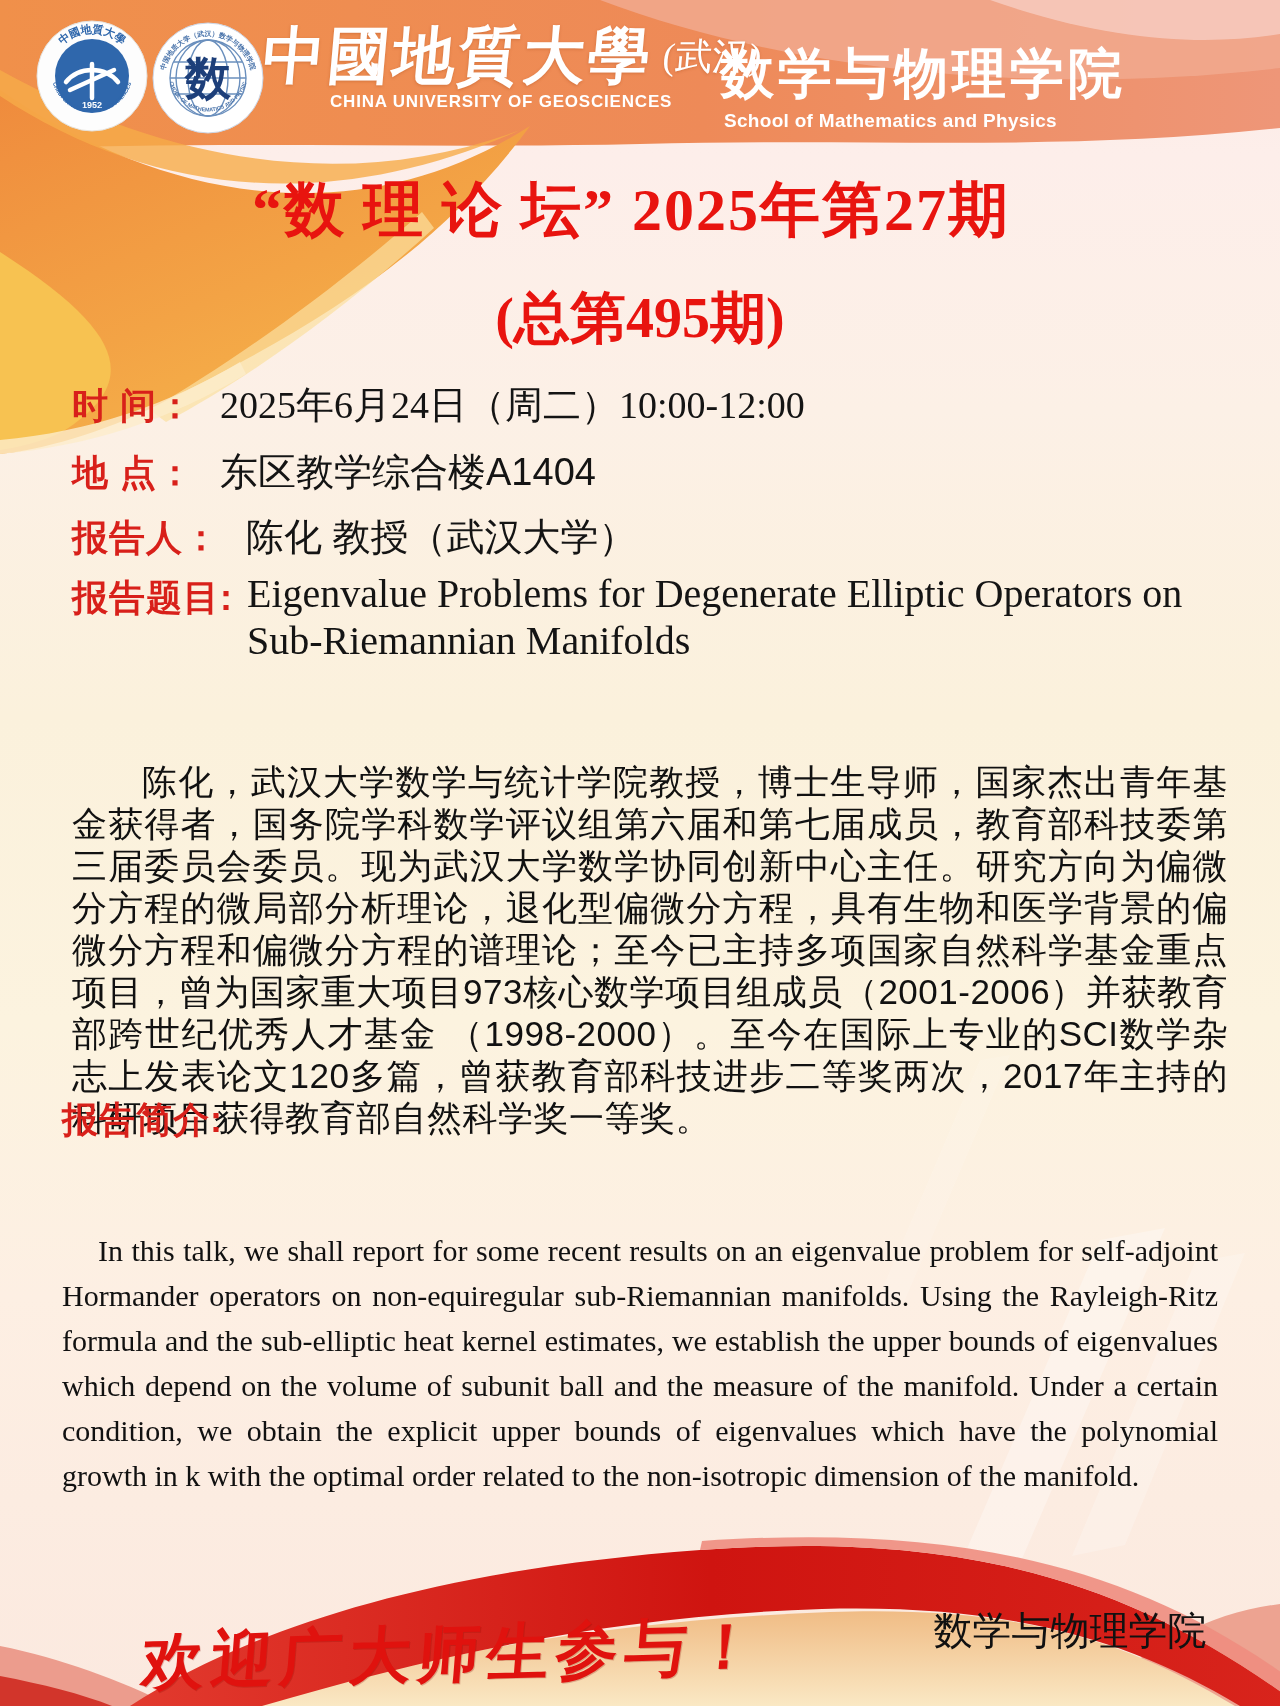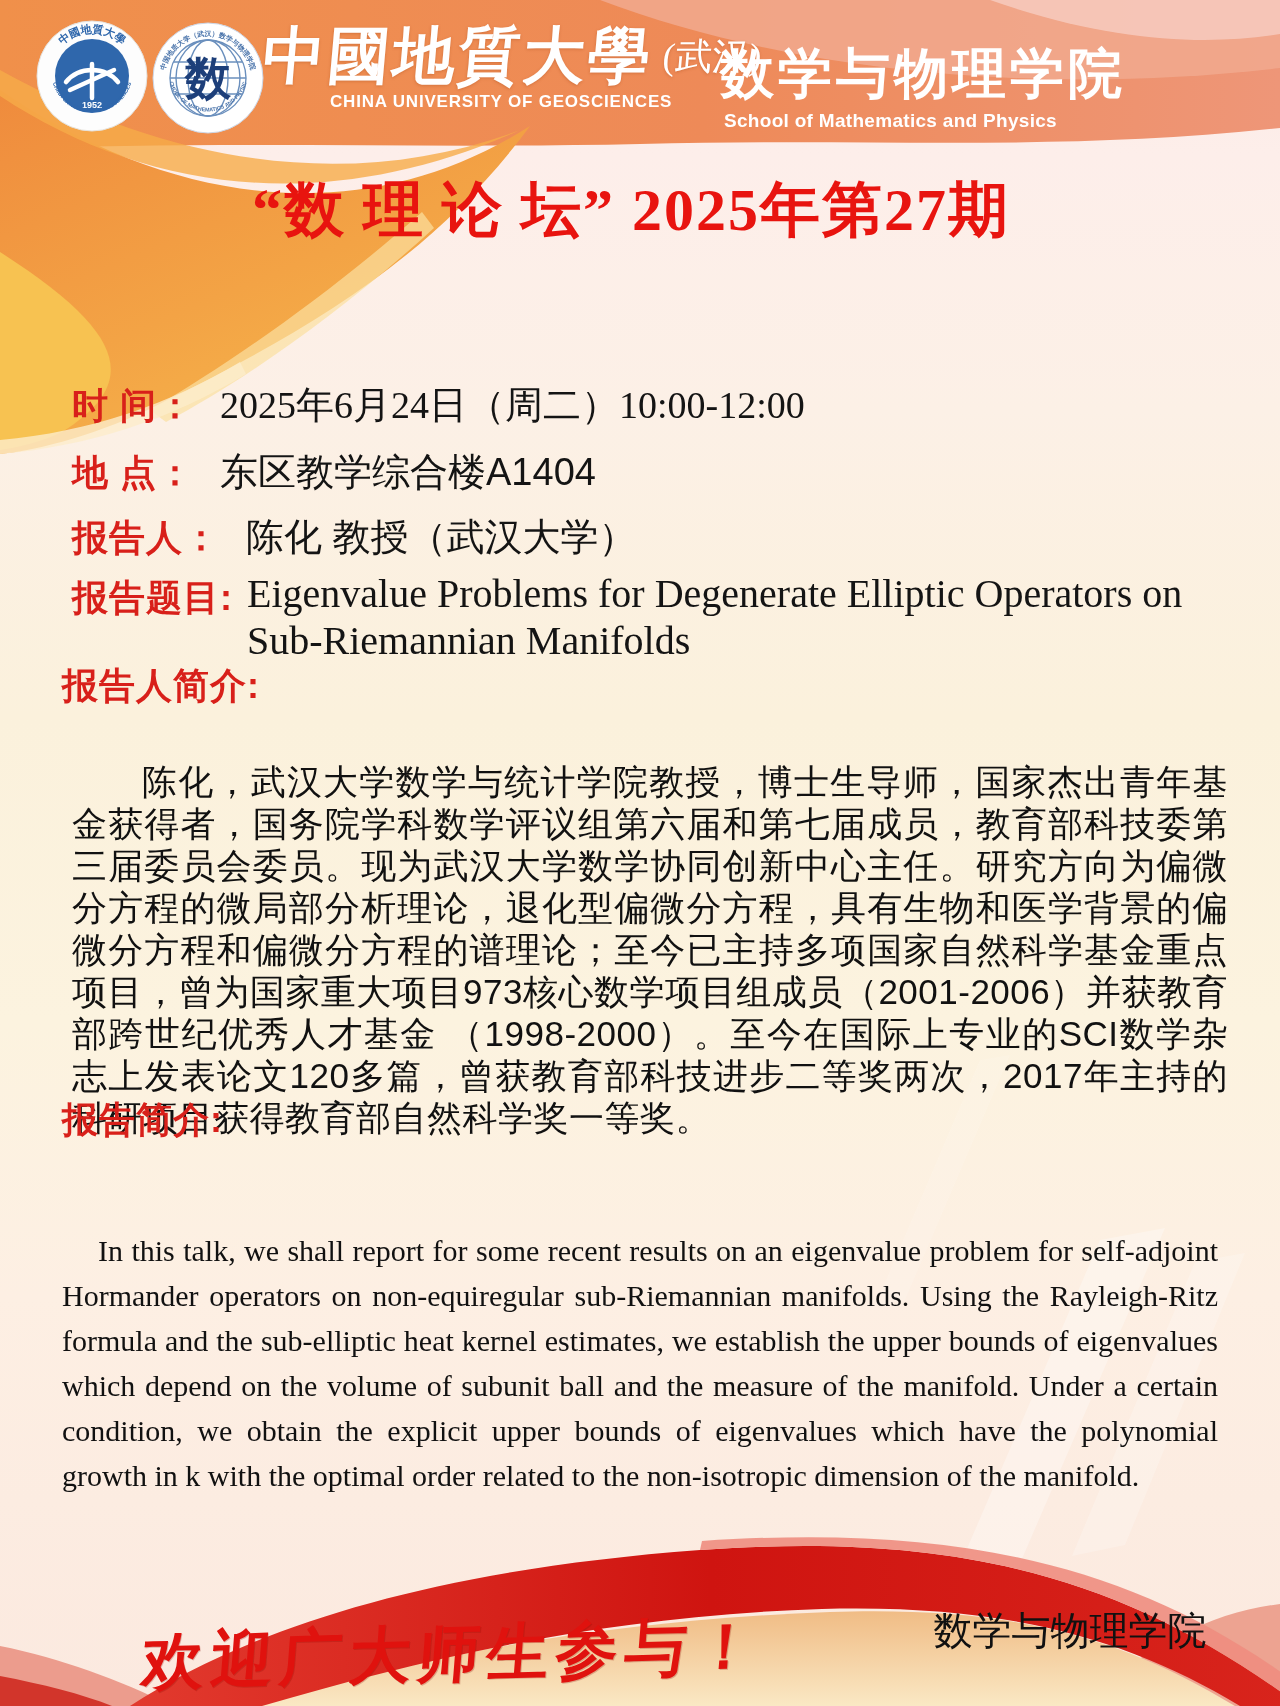--- a/index.html
+++ b/index.html
@@ -146,36 +146,36 @@
   </svg>
 
   <div class="uni-zh layer">
     <span>中國地質大學</span><span class="campus">(武汉)</span>
   </div>
   <div class="uni-en layer">CHINA UNIVERSITY OF GEOSCIENCES</div>
   <div class="school-zh layer">数学与物理学院</div>
   <div class="school-en layer">School of Mathematics and Physics</div>
 
   <div class="t1 layer">“数 理 论 坛” 2025年第27期</div>
+  <div class="t2 layer">(总第495期)</div>
 
   <div class="row row-time layer">
     <span class="lbl">时 间：</span><span class="val serifv">2025年6月24日（周二）10:00-12:00</span>
   </div>
   <div class="row row-loc layer">
     <span class="lbl">地 点：</span><span class="val">东区教学综合楼A1404</span>
   </div>
   <div class="row row-talk layer">
     <span class="lbl">报告题目:</span>
     <span class="talk-val">Eigenvalue Problems  for Degenerate Elliptic Operators on Sub-Riemannian Manifolds</span>
   </div>
   <div class="row row-spk layer">
     <span class="lbl">报告人：</span><span class="val">陈化 教授（武汉大学）</span>
   </div>
 
-  <div class="sec-lbl bio-lbl layer">报告人简介:</div>
   <p class="bio-p layer">陈化，武汉大学数学与统计学院教授，博士生导师，国家杰出青年基金获得者，国务院学科数学评议组第六届和第七届成员，教育部科技委第三届委员会委员。现为武汉大学数学协同创新中心主任。研究方向为偏微分方程的微局部分析理论，退化型偏微分方程，具有生物和医学背景的偏微分方程和偏微分方程的谱理论；至今已主持多项国家自然科学基金重点项目，曾为国家重大项目973核心数学项目组成员（2001-2006）并获教育部跨世纪优秀人才基金 （1998-2000）。至今在国际上专业的SCI数学杂志上发表论文120多篇，曾获教育部科技进步二等奖两次，2017年主持的科研项目获得教育部自然科学奖一等奖。</p>
 
   <div class="sec-lbl abs-lbl layer">报告简介:</div>
   <p class="abs-p layer">In this talk, we shall report for some  recent results on an eigenvalue problem for self-adjoint Hormander operators on non-equiregular sub-Riemannian manifolds. Using the Rayleigh-Ritz formula and the sub-elliptic heat kernel estimates, we establish the upper bounds of eigenvalues which depend on the volume of subunit ball and the measure of the manifold. Under a certain condition, we obtain the explicit upper bounds of eigenvalues which have the polynomial growth in k with the optimal order related to the non-isotropic dimension of the manifold.</p>
 
   <div class="welcome layer">欢迎广大师生参与！</div>
   <div class="org-block layer">
     <div class="org-line">数学与物理学院</div>
   </div>
 

